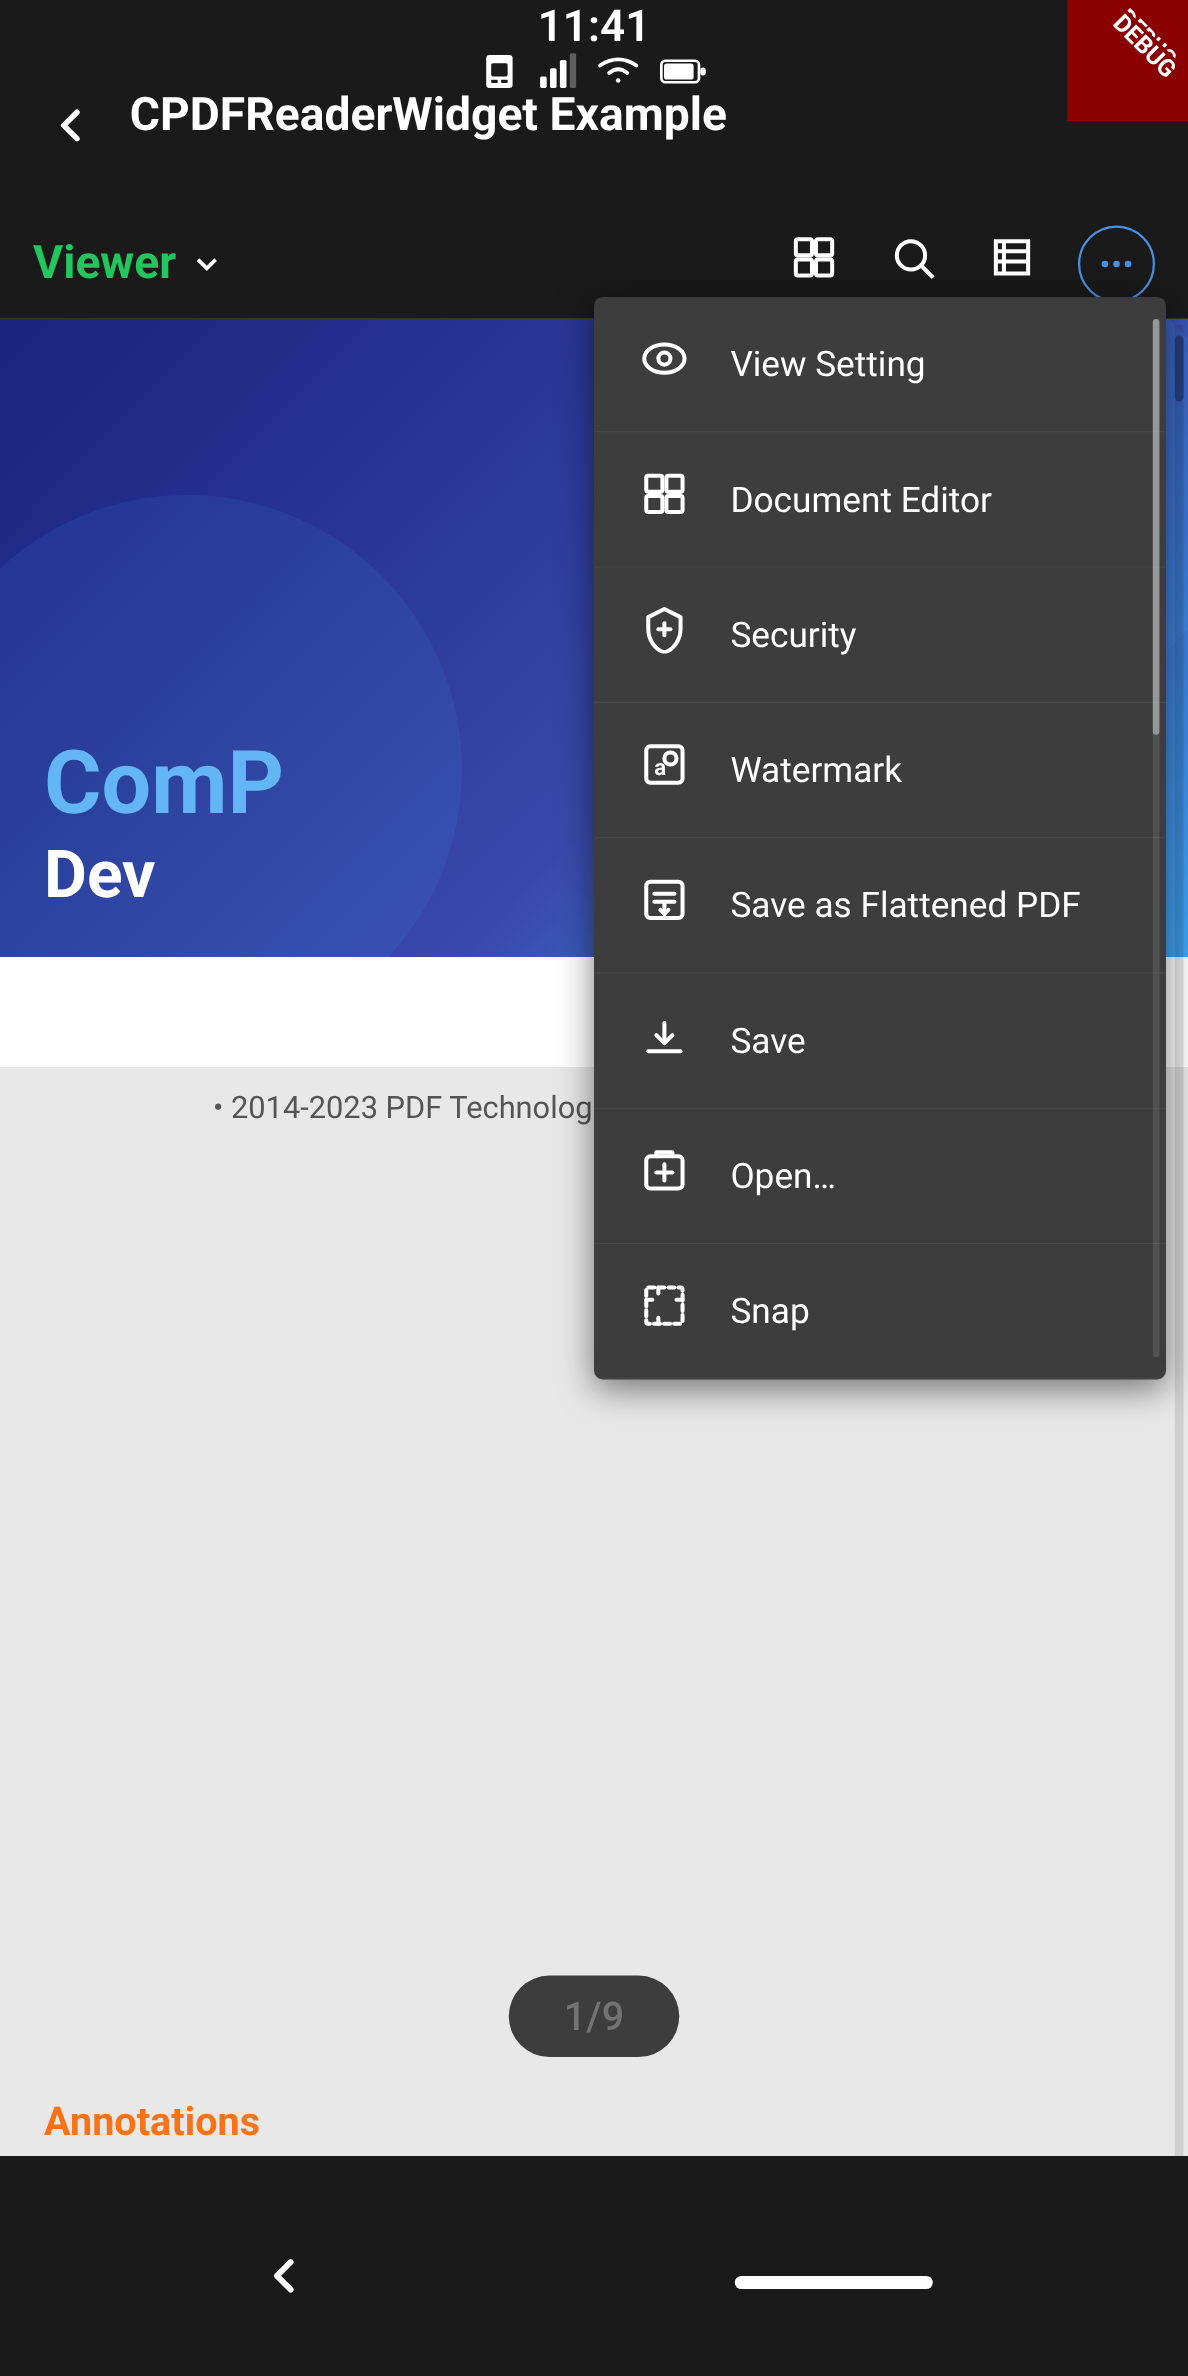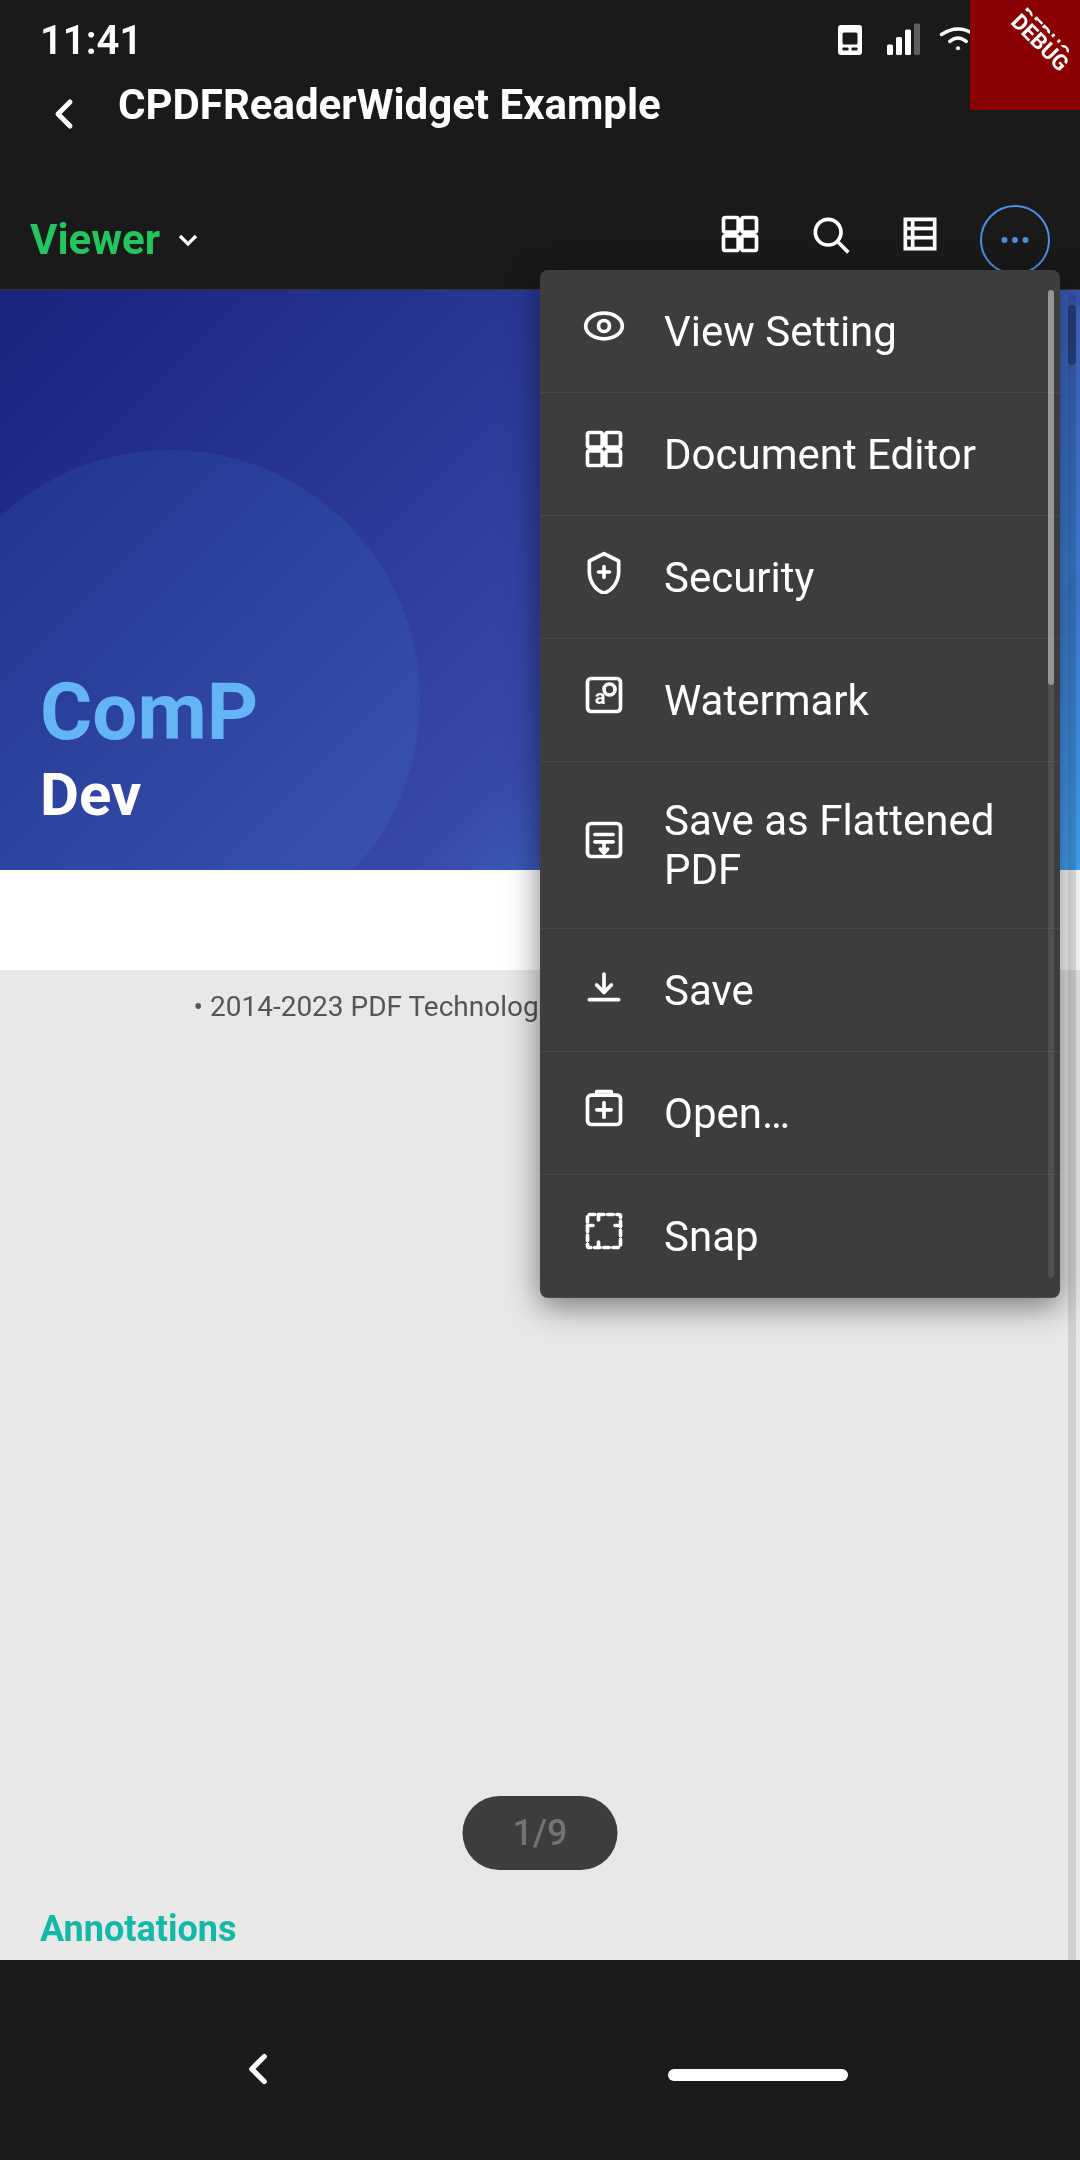--- a/index.html
+++ b/index.html
@@ -17,20 +17,21 @@
     
     .status-bar {
       height: 80px;
       background: #1a1a1a;
       display: flex;
       align-items: center;
       justify-content: space-between;
       padding: 0 40px;
       position: relative;
       z-index: 10;
+      flex-direction: column;
     }
 
     .status-time {
       color: white;
       font-size: 40px;
       font-weight: 600;
     }
 
     .status-icons {
       display: flex;
@@ -248,21 +249,21 @@
       font-size: 36px;
       font-weight: 500;
       z-index: 5;
     }
 
     
     .annotations-text {
       position: absolute;
       bottom: 210px;
       left: 40px;
-      color: #14b8a6;
+      color: #f97316;
       font-size: 36px;
       font-weight: bold;
     }
 
     
     .bottom-nav {
       position: absolute;
       bottom: 0;
       left: 0;
       right: 0;
@@ -315,21 +316,21 @@
 
     .menu-icon {
       color: white;
       font-size: 40px;
       min-width: 48px;
       text-align: center;
     }
 
     .menu-label {
       color: white;
-      font-size: 42px;
+      font-size: 32px;
     }
 
     
     .menu-scrollbar {
       position: absolute;
       right: 6px;
       top: 20px;
       bottom: 20px;
       width: 6px;
       background: rgba(255,255,255,0.1);

